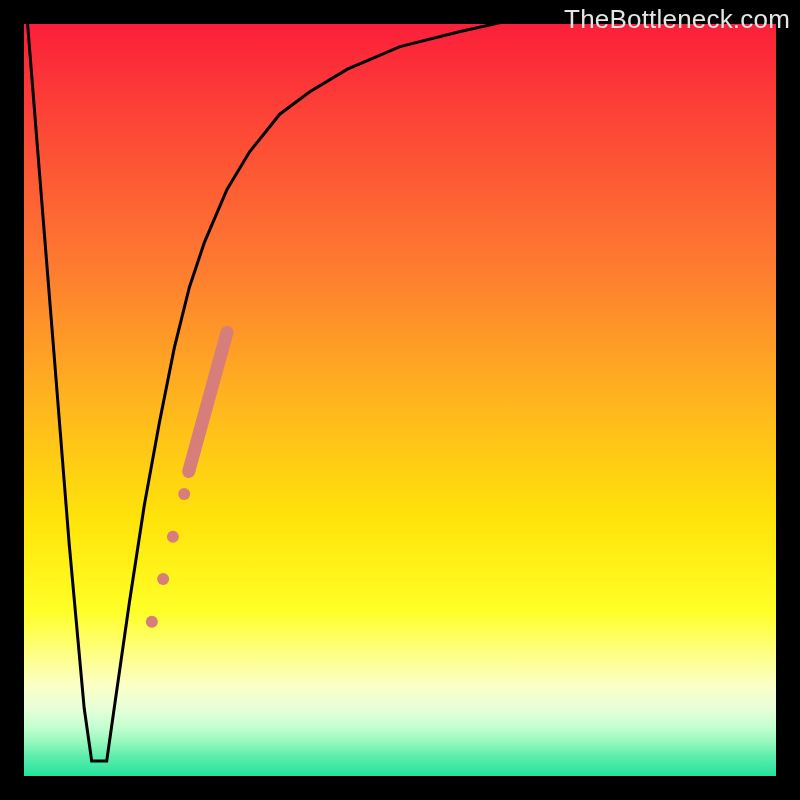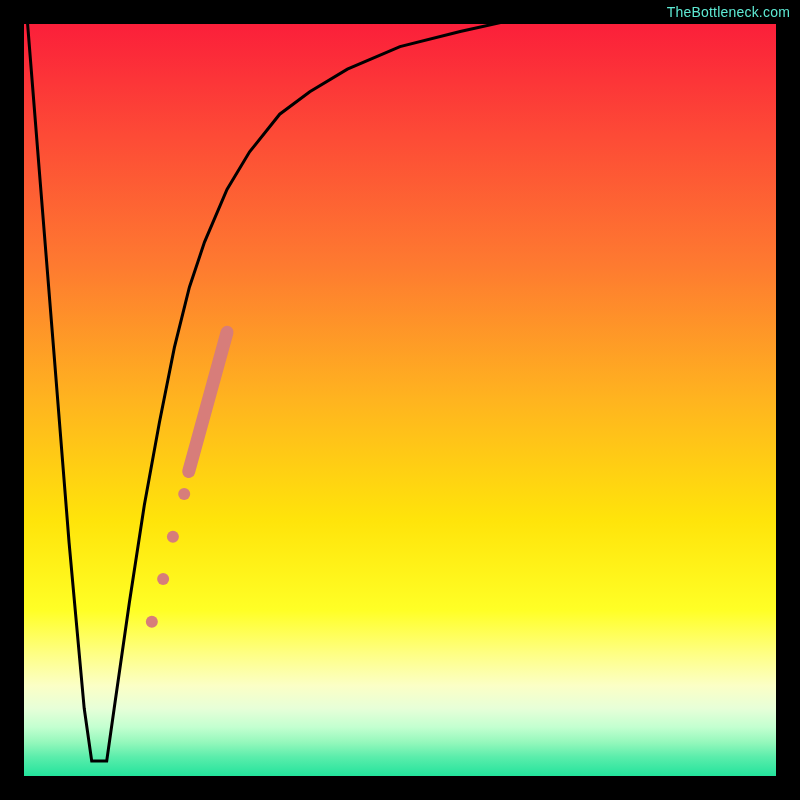--- a/index.html
+++ b/index.html
@@ -24,22 +24,22 @@
     top: 24px;
     width: 752px;
     height: 752px;
     overflow: hidden;
   }
   .watermark {
     position: absolute;
     top: 4px;
     right: 10px;
     font-family: Arial, Helvetica, sans-serif;
-    font-size: 14px;
-    color: #5eead4;
+    font-size: 26px;
+    color: #e5e5e5;
     font-weight: 400;
     letter-spacing: 0.2px;
   }
 </style>
 </head>
 <body>
 
 <div class="chart-frame">
 
   <div class="plot-area">

